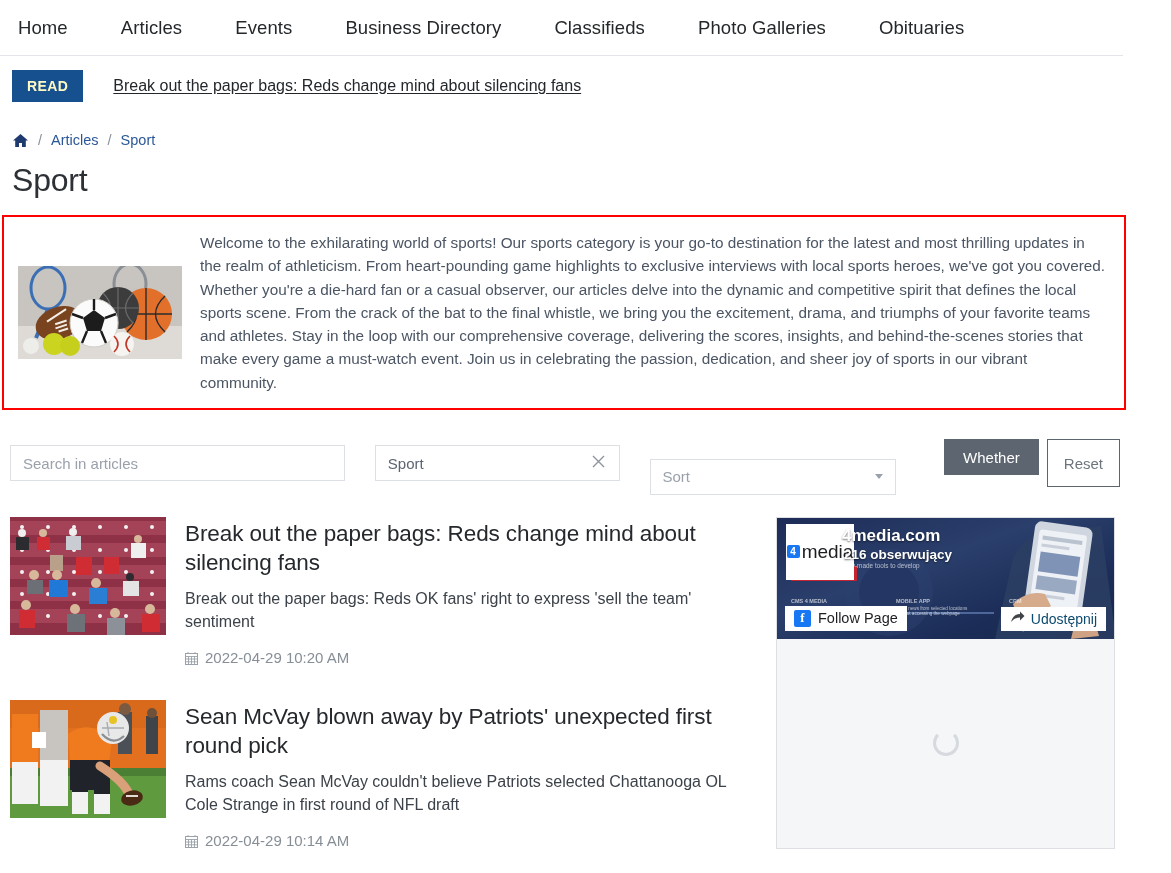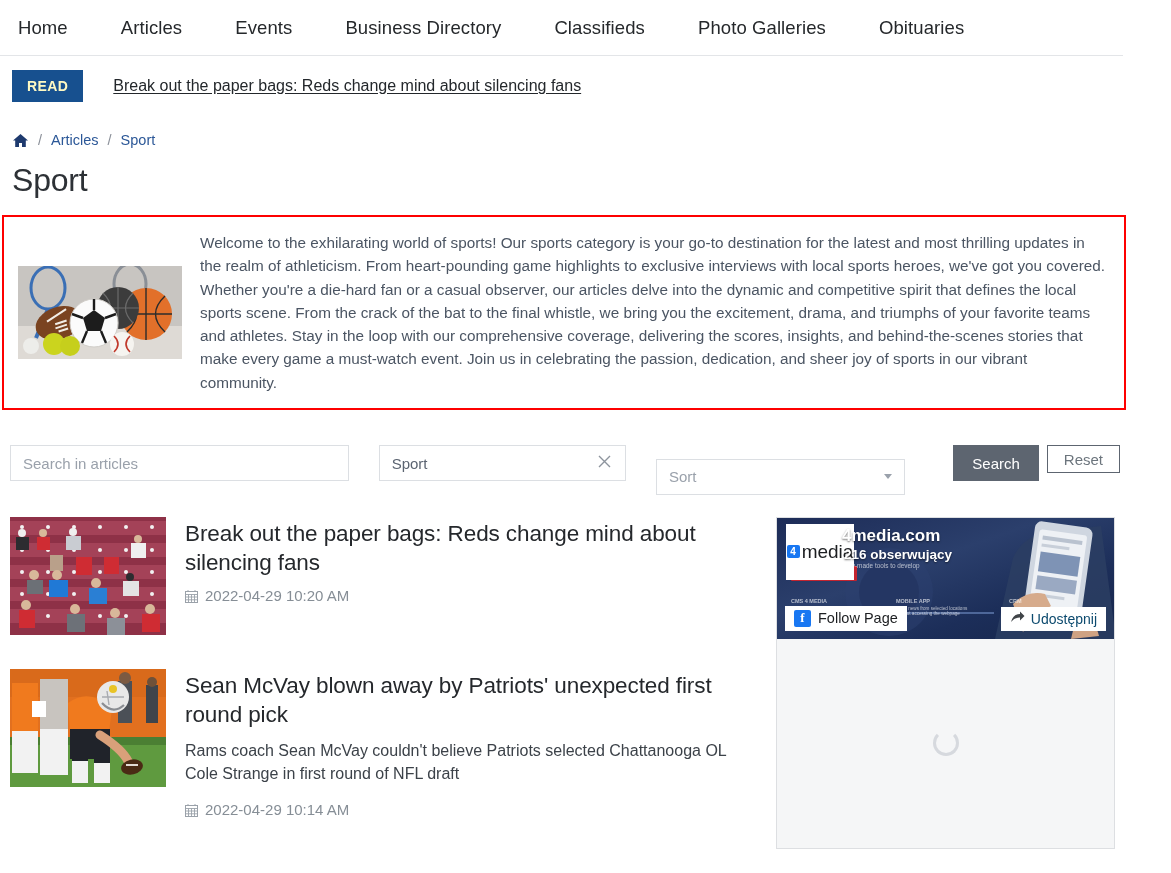--- a/index.html
+++ b/index.html
@@ -142,21 +142,21 @@
     height: 36px;
     padding: 0 18px;
     font-size: 15px;
     cursor: pointer;
     font-family: inherit;
   }
   .btn-reset {
     background: #ffffff;
     color: #6c757d;
     border: 1px solid #5d6570;
-    height: 28px;
+    height: 48px;
     padding: 0 16px;
     font-size: 15px;
     margin-left: 8px;
     cursor: pointer;
     font-family: inherit;
   }
 
   
   .content {
     display: flex;
@@ -374,21 +374,21 @@
         </svg>
     </span>
   </div>
 
   <div class="field f-sort">
     <span>Sort</span>
     <span class="caret-dn"></span>
   </div>
 
   <div class="btn-group">
-    <button class="btn-filter">Search</button>
+    <button class="btn-filter">Whether</button>
     <button class="btn-reset">Reset</button>
   </div>
 </div>
 
 <div class="content">
 
   <div class="article-col">
 
     <div class="article">
       <div class="art-thumb">
@@ -459,20 +459,21 @@
               <rect x="57" y="97" width="18" height="18" fill="#6d7178"></rect>
             <circle cx="105" cy="96" r="5" fill="#d8b89a"></circle>
               <rect x="97" y="101" width="18" height="17" fill="#8c9098"></rect>
             <circle cx="140" cy="92" r="5" fill="#d8b89a"></circle>
               <rect x="132" y="97" width="18" height="18" fill="#cf2c33"></rect>
           </g>
         </svg>
       </div>
       <div class="art-body">
         <h2 class="art-title">Break out the paper bags: Reds change mind about silencing fans</h2>
+        <p class="art-excerpt">Break out the paper bags: Reds OK fans' right to express 'sell the team' sentiment</p>
         <div class="art-date">
           <span class="cal-ico">
             <svg width="13" height="13" viewBox="0 0 13 13">
                 <rect x="0.5" y="1.5" width="12" height="11" fill="none" stroke="#9aa1a9"></rect>
                 <path d="M0.5 4.5h12M3.5 4.5v8M6.5 4.5v8M9.5 4.5v8M0.5 7h12M0.5 9.8h12M3 1.5V0M10 1.5V0" stroke="#9aa1a9" stroke-width="0.9" fill="none"></path>
               </svg>
           </span>
           <span>2022-04-29 10:20 AM</span>
         </div>
       </div>

